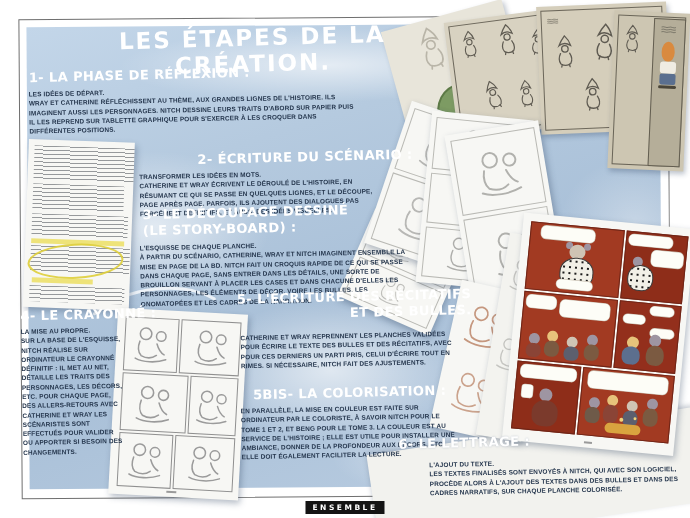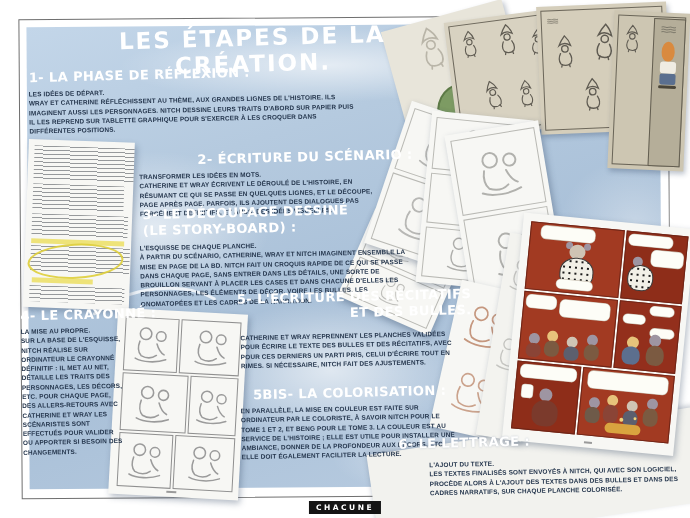--- a/index.html
+++ b/index.html
@@ -360,14 +360,14 @@
 
   <div class="sec-h" style="left:252px;top:385px;">5BIS- LA COLORISATION  :</div>
   <div class="sec-b" style="left:240px;top:404px;width:218px;">EN PARALLÈLE, LA MISE EN COULEUR EST FAITE SUR ORDINATEUR PAR LE COLORISTE, À SAVOIR NITCH POUR LE TOME 1 ET 2, ET BENG POUR LE TOME 3. LA COULEUR EST AU SERVICE DE L'HISTOIRE ; ELLE EST UTILE POUR INSTALLER UNE AMBIANCE, DONNER DE LA PROFONDEUR AUX DÉCORS, ETC. ELLE DOIT ÉGALEMENT FACILITER LA LECTURE.</div>
 
   <div class="sec-h" style="left:397px;top:436px;text-shadow:0 0 2px rgba(170,180,195,.8);">6- LE LETTRAGE  :</div>
   <div class="sec-b" style="left:428px;top:459px;width:256px;">L'AJOUT DU TEXTE.
 LES TEXTES FINALISÉS SONT ENVOYÉS À NITCH, QUI AVEC SON LOGICIEL, PROCÈDE ALORS À L'AJOUT DES TEXTES DANS DES BULLES ET DANS DES CADRES NARRATIFS, SUR CHAQUE PLANCHE COLORISÉE.</div>
 
  </div>
 
- <div id="bouquin">CHACUNE</div>
+ <div id="bouquin">ENSEMBLE</div>
 </div>
 
 </body></html>

